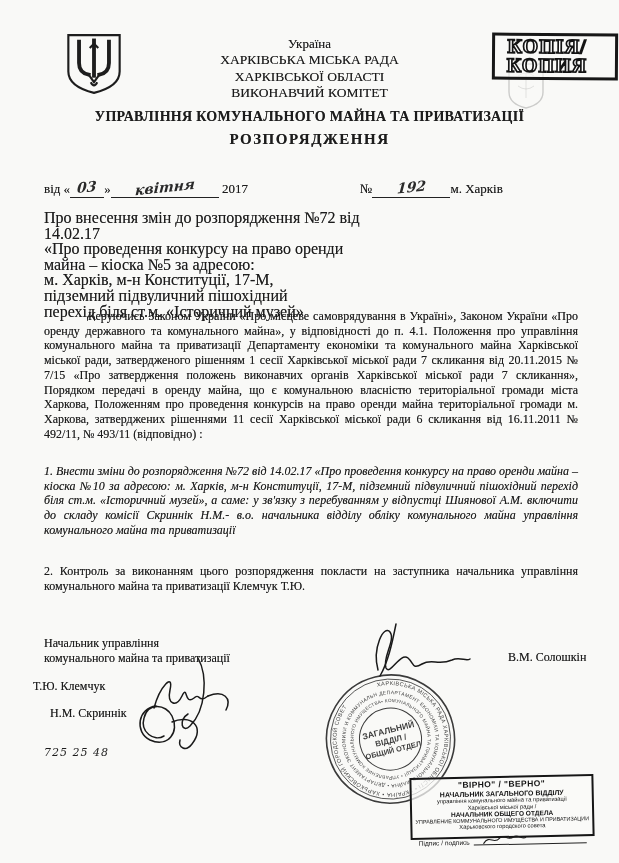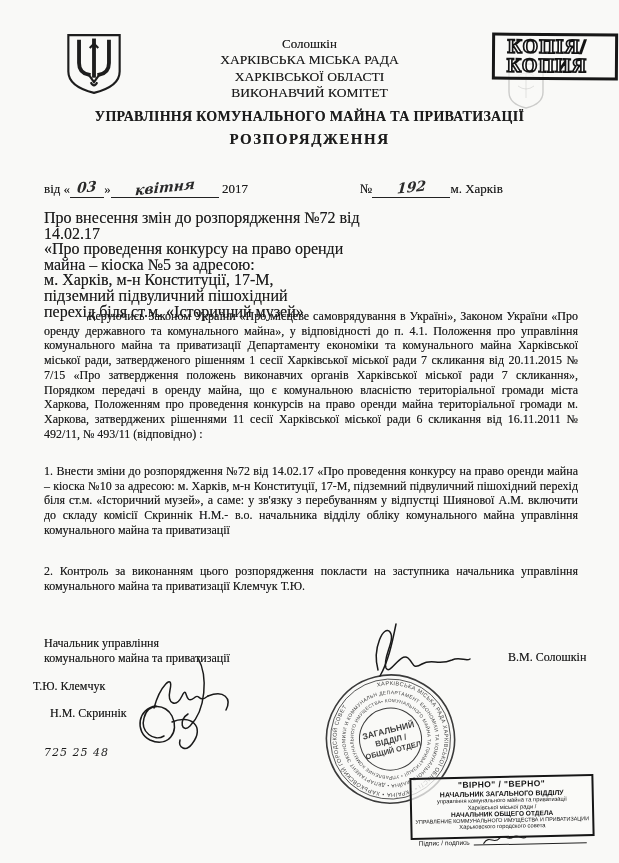--- a/index.html
+++ b/index.html
@@ -35,21 +35,21 @@
   .hand{
     font-family:"DejaVu Serif",serif;font-style:italic;font-weight:bold;font-size:14px;color:#2a2a2a;
     display:inline-block;transform:rotate(-6deg) skewX(-10deg);position:relative;top:-1px;
   }
   #num-group{position:absolute;left:316px;top:0;}
   
   #subject{position:absolute;top:210px;left:44px;width:330px;font-size:16px;line-height:15.6px;}
   
   .para{position:absolute;left:44px;width:534px;font-size:12px;line-height:14.7px;text-align:justify;}
   #para-main{top:309px;text-indent:44px;}
-  #para-item1{top:464px;}
+  #para-item1{top:464px;font-style:italic;}
   #para-item2{top:564px;}
   
   #sig-block{position:absolute;top:636px;left:44px;width:534px;font-size:12px;line-height:15px;}
   #sig-head-name{position:absolute;left:464px;top:14px;white-space:nowrap;}
   #sig-row2{position:absolute;top:679px;left:33px;font-size:12px;}
   #sig-row3{position:absolute;top:706px;left:50px;font-size:12px;}
   #phone{position:absolute;top:746px;left:44px;font-size:11px;font-style:italic;
     font-family:"DejaVu Serif",serif;letter-spacing:1px;}
   .sig-svg{position:absolute;}
   
@@ -89,21 +89,21 @@
       </g>
       <g stroke-width="2">
         <path d="M25,39 L30,46 L35,39"></path>
         <path d="M27,46 Q30,52 33,46"></path>
         <path d="M30,10 L26,14 M30,10 L34,14"></path>
       </g>
     </svg>
   </div>
 
   <div id="header">
-    <div class="h-small ctext">Солошкін</div>
+    <div class="h-small ctext">Україна</div>
     <div class="h-line ctext">ХАРКІВСЬКА МІСЬКА РАДА</div>
     <div class="h-line ctext">ХАРКІВСЬКОЇ ОБЛАСТІ</div>
     <div class="h-line ctext">ВИКОНАВЧИЙ КОМІТЕТ</div>
     <div class="h-bold ctext">УПРАВЛІННЯ КОМУНАЛЬНОГО МАЙНА ТА ПРИВАТИЗАЦІЇ</div>
     <div class="h-title ctext">РОЗПОРЯДЖЕННЯ</div>
   </div>
 
   <div id="ghost-shield">
     <svg width="42" height="48" viewBox="0 0 42 48" fill="none" stroke="#666" stroke-width="1.4">
       <path d="M4,2 H38 V30 Q38,42 21,46 Q4,42 4,30 Z"></path>

